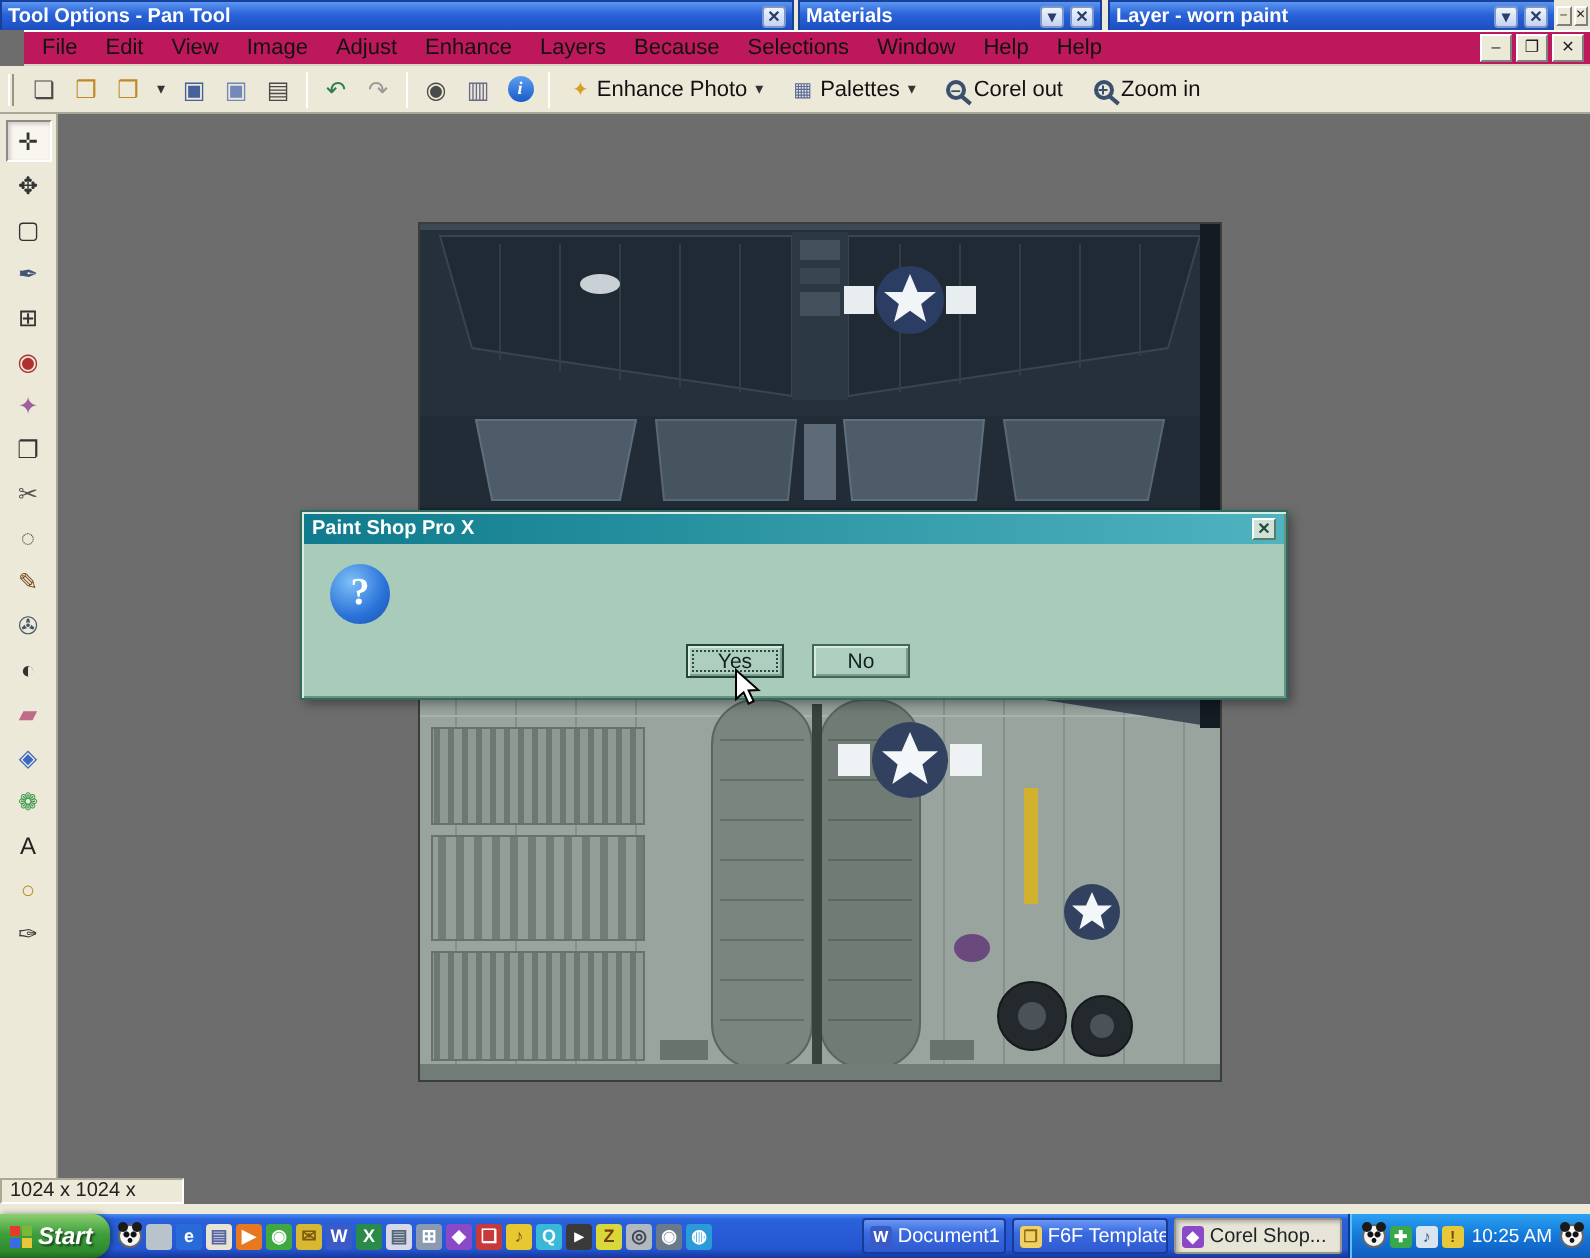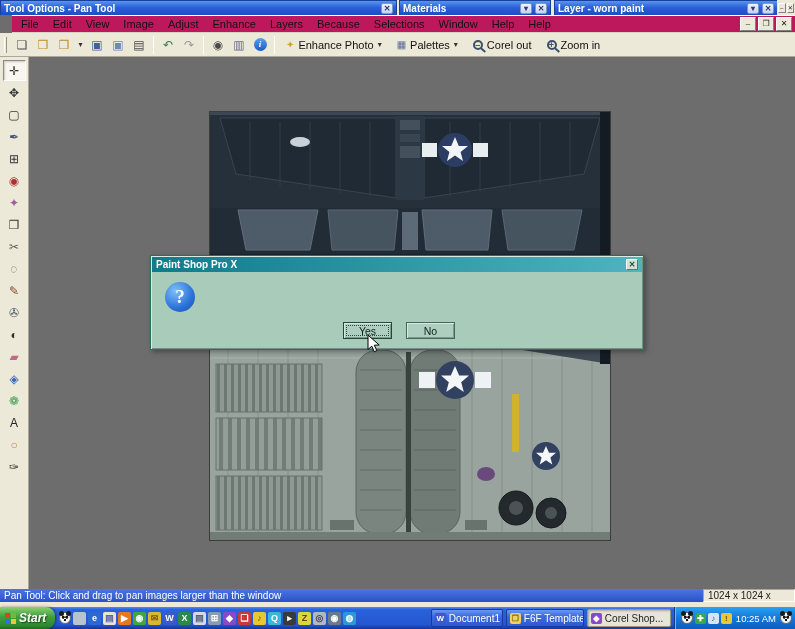--- a/index.html
+++ b/index.html
@@ -307,21 +307,20 @@
     <button class="dlg-btn" id="no-btn">No</button>
   </div>
 
   <div class="cursor">
     <svg width="14" height="20">
         <path d="M1,1 L1,15.5 L4.8,12.2 L7.3,17.8 L9.8,16.6 L7.3,11.2 L12.2,11 Z" fill="#ffffff" stroke="#000000"></path>
       </svg>
   </div>
 
   <div class="statusbar">
-    <div class="status-msg">Pan Tool: Click and drag to pan images larger than the window</div>
     <div class="status-size">1024 x 1024 x</div>
   </div>
   <div class="bottom-strip"></div>
 
   <div class="taskbar">
     <div class="start-btn">
       <span class="flag"></span>
       <span>Start</span>
     </div>
     <div class="quick-launch" id="quick-launch">

